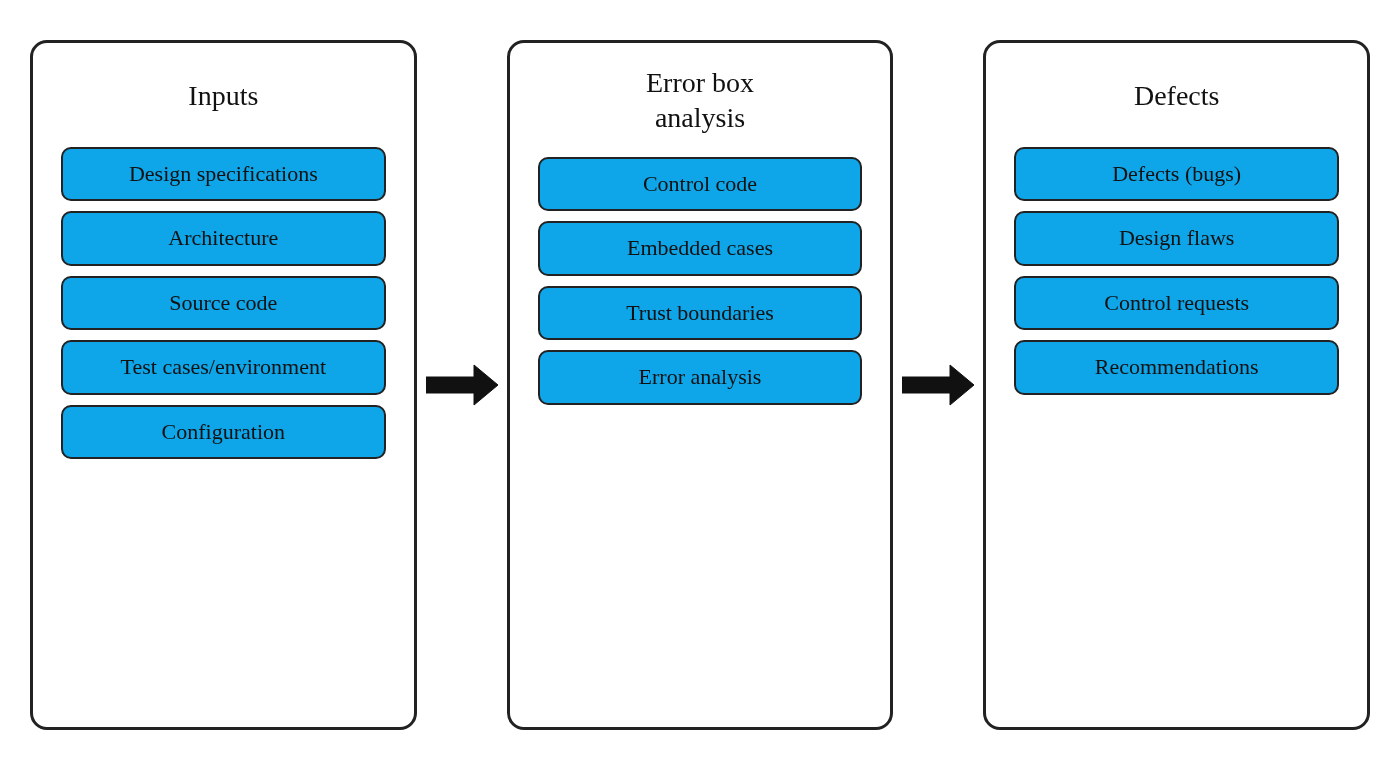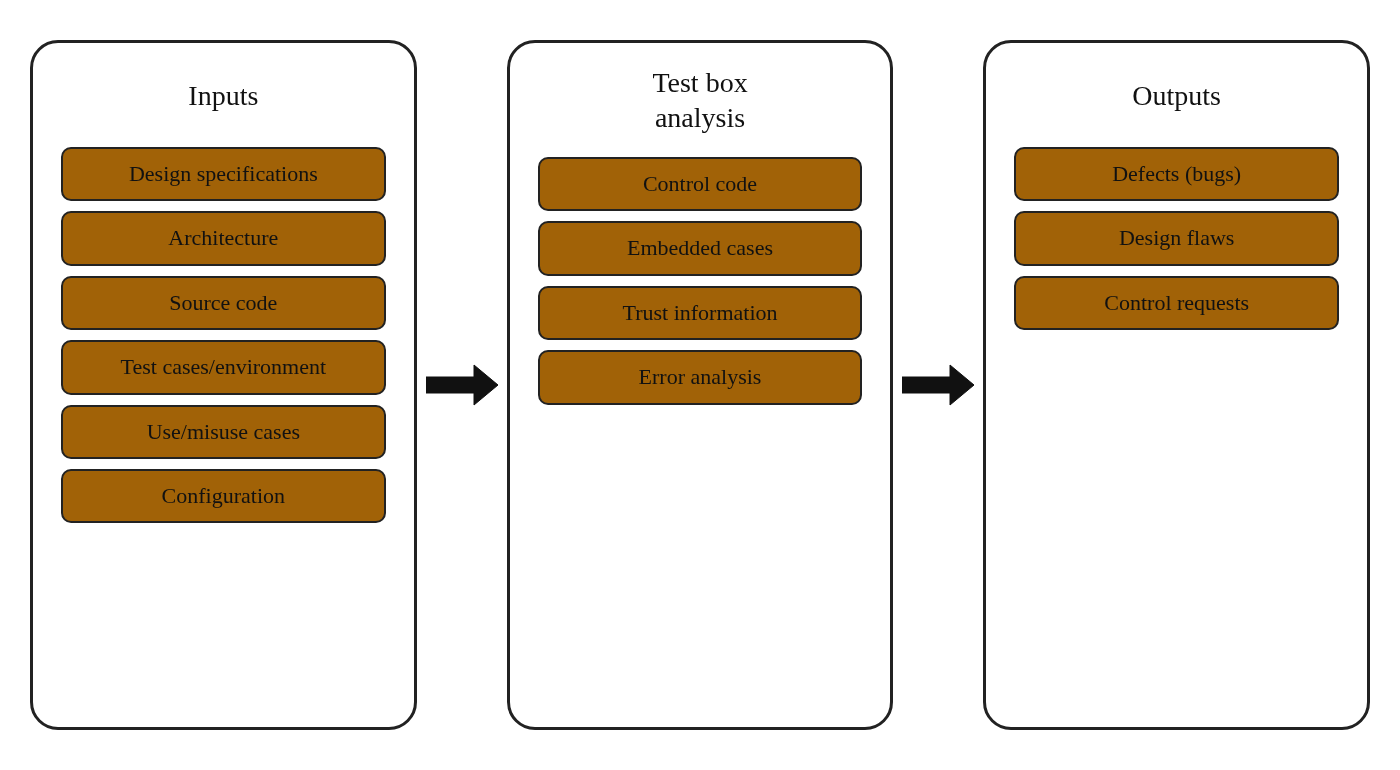--- a/index.html
+++ b/index.html
@@ -15,21 +15,21 @@
     .diagram {
       display: flex;
       align-items: center;
       justify-content: center;
       gap: 0px;
       width: 1340px;
       height: 720px;
     }
     .column-box {
       border: 3px solid #222;
-      border-radius: 28px;
+      border-radius: 17px;
       width: 390px;
       height: 690px;
       display: flex;
       flex-direction: column;
       align-items: center;
       padding: 22px 28px 22px 28px;
       background: #fff;
     }
     .column-title {
       font-size: 28px;
@@ -49,21 +49,21 @@
       gap: 10px;
       width: 100%;
     }
     .item-box {
       border: 2.5px solid #222;
       border-radius: 10px;
       padding: 12px 10px;
       text-align: center;
       font-size: 22px;
       color: #111;
-      background: #a16207;
+      background: #0ea5e9;
       font-weight: normal;
       line-height: 1.2;
     }
     .arrow-container {
       display: flex;
       align-items: center;
       justify-content: center;
       width: 90px;
       flex-shrink: 0;
     }
@@ -77,49 +77,49 @@
 
 <div class="diagram">
 
   <div class="column-box">
     <div class="column-title">Inputs</div>
     <div class="items-list">
       <div class="item-box">Design specifications</div>
       <div class="item-box">Architecture</div>
       <div class="item-box">Source code</div>
       <div class="item-box">Test cases/environment</div>
-      <div class="item-box">Use/misuse cases</div>
       <div class="item-box">Configuration</div>
     </div>
   </div>
 
   <div class="arrow-container">
     <svg class="arrow-svg" viewBox="0 0 72 44" xmlns="http://www.w3.org/2000/svg">
       <polygon points="0,14 48,14 48,2 72,22 48,42 48,30 0,30" fill="#111" stroke="#111" stroke-linejoin="round"></polygon>
     </svg>
   </div>
 
   <div class="column-box">
-    <div class="column-title" style="white-space: pre-line;">Test box
+    <div class="column-title" style="white-space: pre-line;">Error box
 analysis</div>
     <div class="items-list">
       <div class="item-box">Control code</div>
       <div class="item-box">Embedded cases</div>
-      <div class="item-box">Trust information</div>
+      <div class="item-box">Trust boundaries</div>
       <div class="item-box">Error analysis</div>
     </div>
   </div>
 
   <div class="arrow-container">
     <svg class="arrow-svg" viewBox="0 0 72 44" xmlns="http://www.w3.org/2000/svg">
       <polygon points="0,14 48,14 48,2 72,22 48,42 48,30 0,30" fill="#111" stroke="#111" stroke-linejoin="round"></polygon>
     </svg>
   </div>
 
   <div class="column-box">
-    <div class="column-title">Outputs</div>
+    <div class="column-title">Defects</div>
     <div class="items-list">
       <div class="item-box">Defects (bugs)</div>
       <div class="item-box">Design flaws</div>
       <div class="item-box">Control requests</div>
+      <div class="item-box">Recommendations</div>
     </div>
   </div>
 </div>
 
 </body></html>

